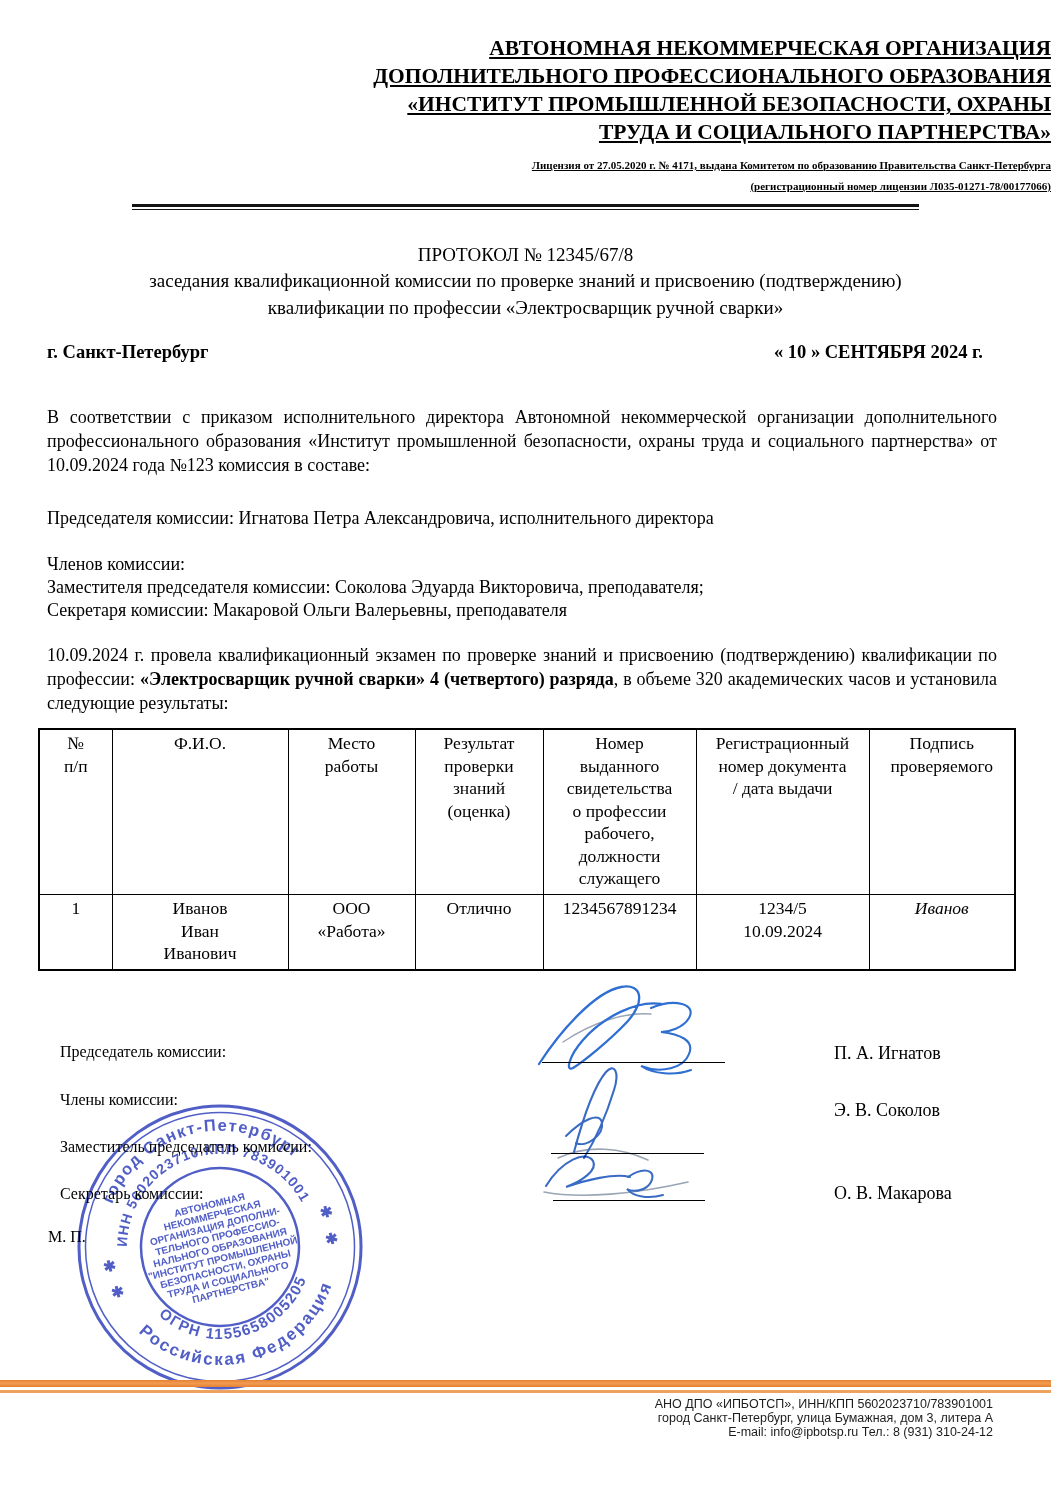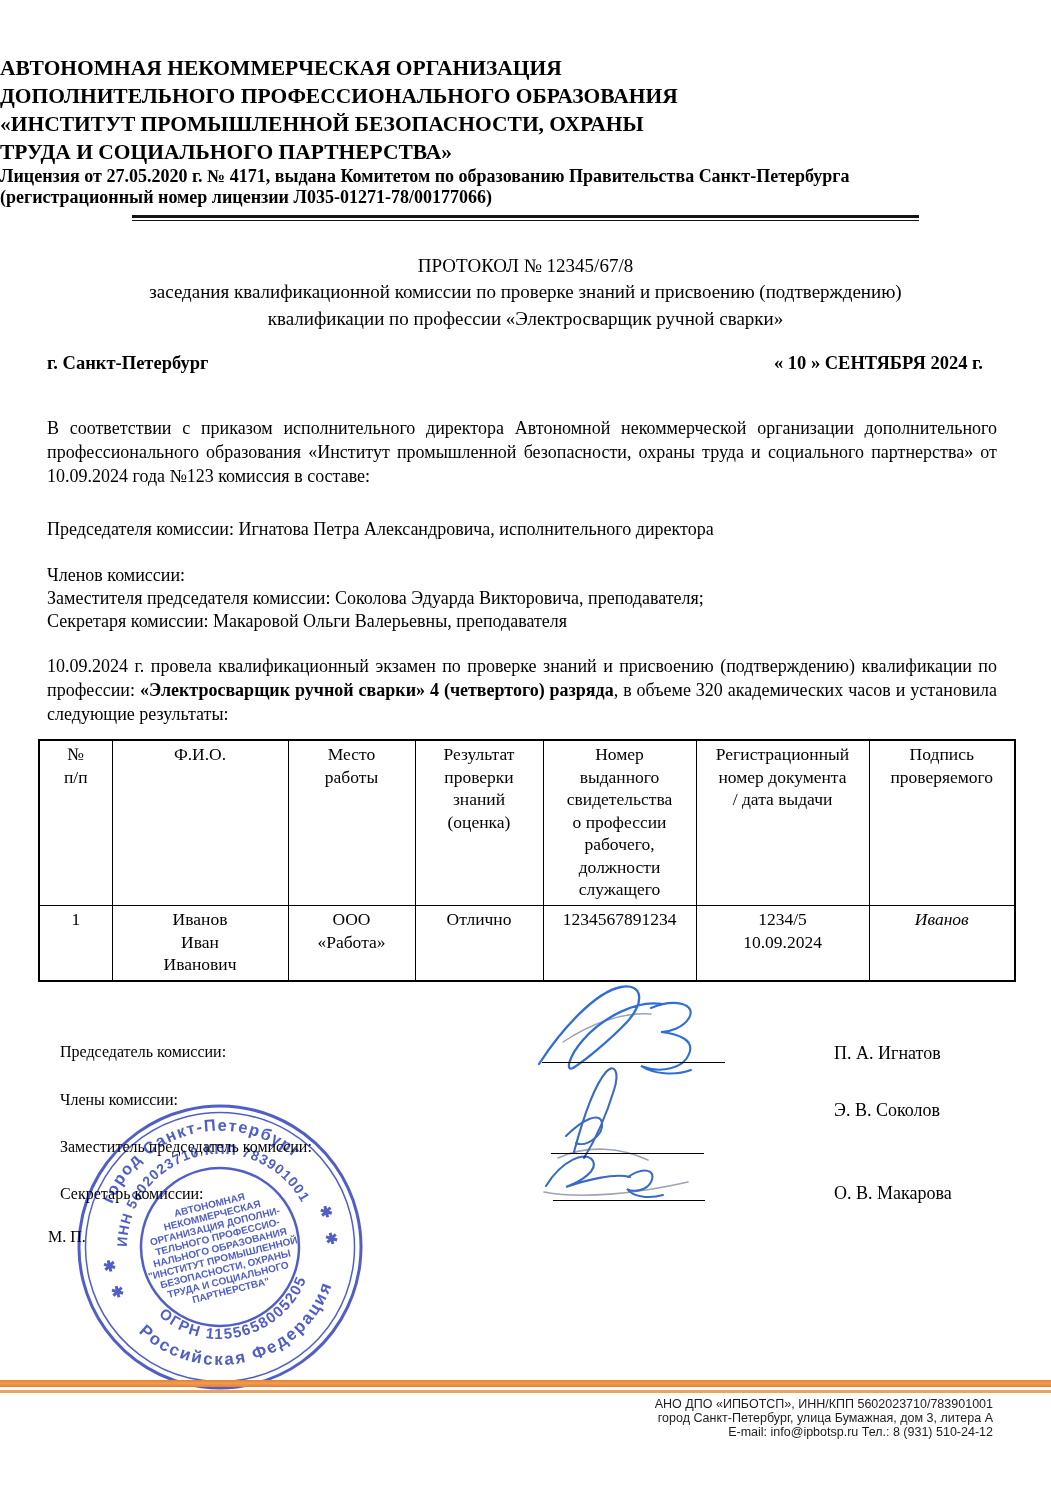--- a/index.html
+++ b/index.html
@@ -7,23 +7,23 @@
     position:relative;
     width:1051px;height:1500px;
     margin:0 auto;
     background:#ffffff;
     font-family:"Liberation Serif", serif;
     color:#000;
     overflow:hidden;
   }
   .pre{white-space:pre-line;}
   
-  .letterhead{padding-top:54px;text-align:left;}
+  .letterhead{padding-top:34px;text-align:right;text-decoration:underline;}
   .org-name{font-weight:bold;font-size:21.5px;line-height:28px;}
-  .license{font-weight:bold;font-size:18px;line-height:21px;}
+  .license{font-weight:bold;font-size:11px;line-height:21px;margin-top:9px;}
   .rule{width:787px;margin:7px auto 0;height:2px;border-top:3px solid #141414;border-bottom:1px solid #141414;}
   
   .title-block{margin-top:31px;text-align:center;font-weight:normal;}
   .protocol-no{font-size:19px;line-height:27px;}
   .protocol-subject{font-size:19px;line-height:26.5px;}
   
   .place-date{display:flex;justify-content:space-between;margin:21px 68px 0 47px;font-weight:bold;font-size:18.5px;}
   
   .para{margin:0 54px 0 47px;font-size:18px;line-height:24px;}
   .justify{text-align:justify;}
@@ -238,16 +238,16 @@
         <text x="260.3" y="174">✱</text>
       </g>
     </g>
   </svg>
 
   <div class="stripe stripe1"></div>
   <div class="stripe stripe2"></div>
   <div class="footer-text">
     <div>АНО ДПО «ИПБОТСП», ИНН/КПП 5602023710/783901001</div>
     <div>город Санкт-Петербург, улица Бумажная, дом 3, литера А</div>
-    <div>E-mail: info@ipbotsp.ru Тел.: 8 (931) 510-24-12</div>
+    <div>E-mail: info@ipbotsp.ru Тел.: 8 (931) 310-24-12</div>
   </div>
 
 </div>
 
 </body></html>

